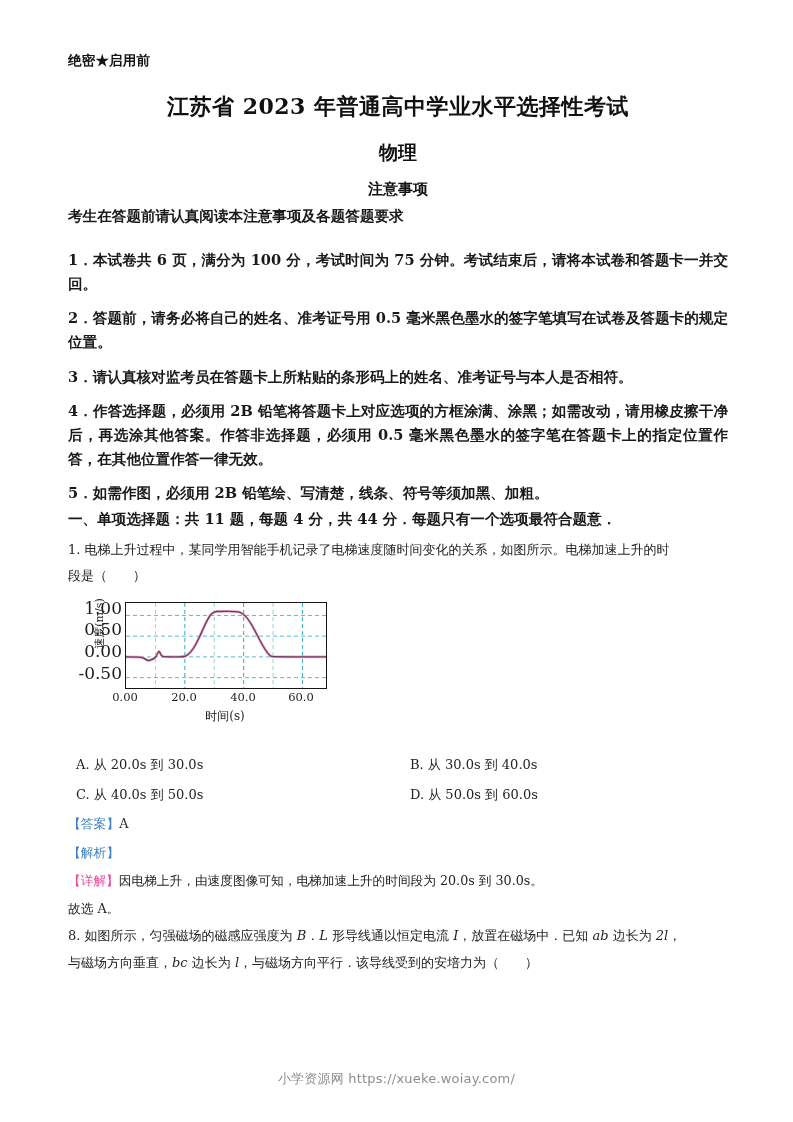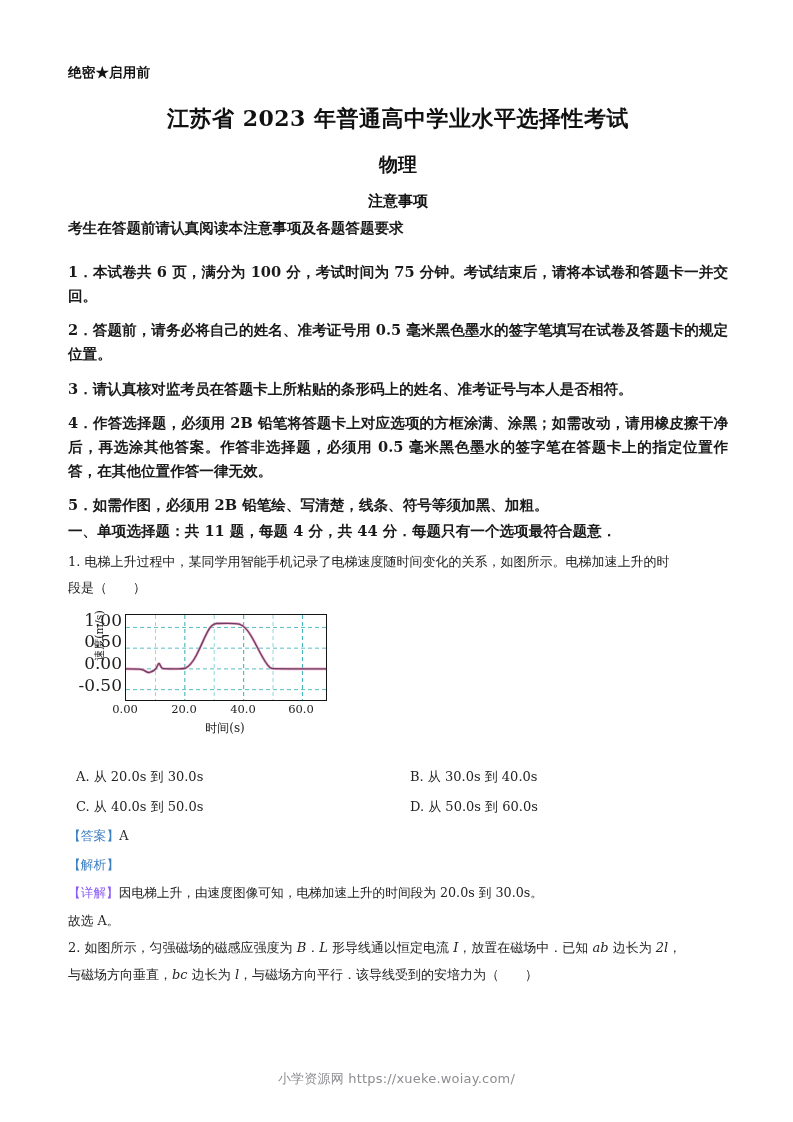--- a/index.html
+++ b/index.html
@@ -27,21 +27,21 @@
     left: 68px;
     top: 52px;
     width: 660px;
   }
 
   
   .secret-line {
     font-size: 13.5px;
     font-weight: bold;
     letter-spacing: 0.2px;
-    margin: 12px 0 22px 0;
+    margin: 0 0 22px 0;
     color: #141414;
   }
   .doc-title {
     text-align: center;
     font-size: 22px;
     font-weight: bold;
     letter-spacing: 0.5px;
     margin: 0 0 18px 0;
     color: #111;
   }
@@ -112,21 +112,21 @@
     margin: 0;
   }
   .tag-line .ansval { color: #2b2b2b; }
 
   .detail-line {
     font-size: 12.7px;
     line-height: 2.2;
     margin: 0;
     color: #232323;
   }
-  .detail-line .tag { color: #8b5cf6; }
+  .detail-line .tag { color: #ec4899; }
 
   
   .figure-wrap {
     position: relative;
     height: 148px;
     margin: 8px 0 4px 0;
   }
   .chart {
     position: absolute;
     left: 0;
@@ -299,20 +299,20 @@
     </p>
     <p class="tag-line">
       <span>【解析】</span>
     </p>
 
     <p class="detail-line">
       <span class="tag">【详解】</span><span>因电梯上升，由速度图像可知，电梯加速上升的时间段为 20.0s 到 30.0s。</span>
     </p>
     <p class="detail-line">故选 A。</p>
 
-    <p class="q-text"><span>2. 如图所示，匀强磁场的磁感应强度为 </span><span class="it">B</span><span>．</span><span class="it">L</span><span> 形导线通以恒定电流 </span><span class="it">I</span><span>，放置在磁场中．已知 </span><span class="it">ab</span><span> 边长为 </span><span class="it">2l</span><span>，</span></p>
+    <p class="q-text"><span>8. 如图所示，匀强磁场的磁感应强度为 </span><span class="it">B</span><span>．</span><span class="it">L</span><span> 形导线通以恒定电流 </span><span class="it">I</span><span>，放置在磁场中．已知 </span><span class="it">ab</span><span> 边长为 </span><span class="it">2l</span><span>，</span></p>
 
     <p class="q-text"><span>与磁场方向垂直，</span><span class="it">bc</span><span> 边长为 </span><span class="it">l</span><span>，与磁场方向平行．该导线受到的安培力为（</span><span class="paren">&nbsp;&nbsp;&nbsp;</span><span>）</span></p>
 
   </div>
 
   <div class="watermark">小学资源网 https://xueke.woiay.com/</div>
 </div>
 
 </body></html>

